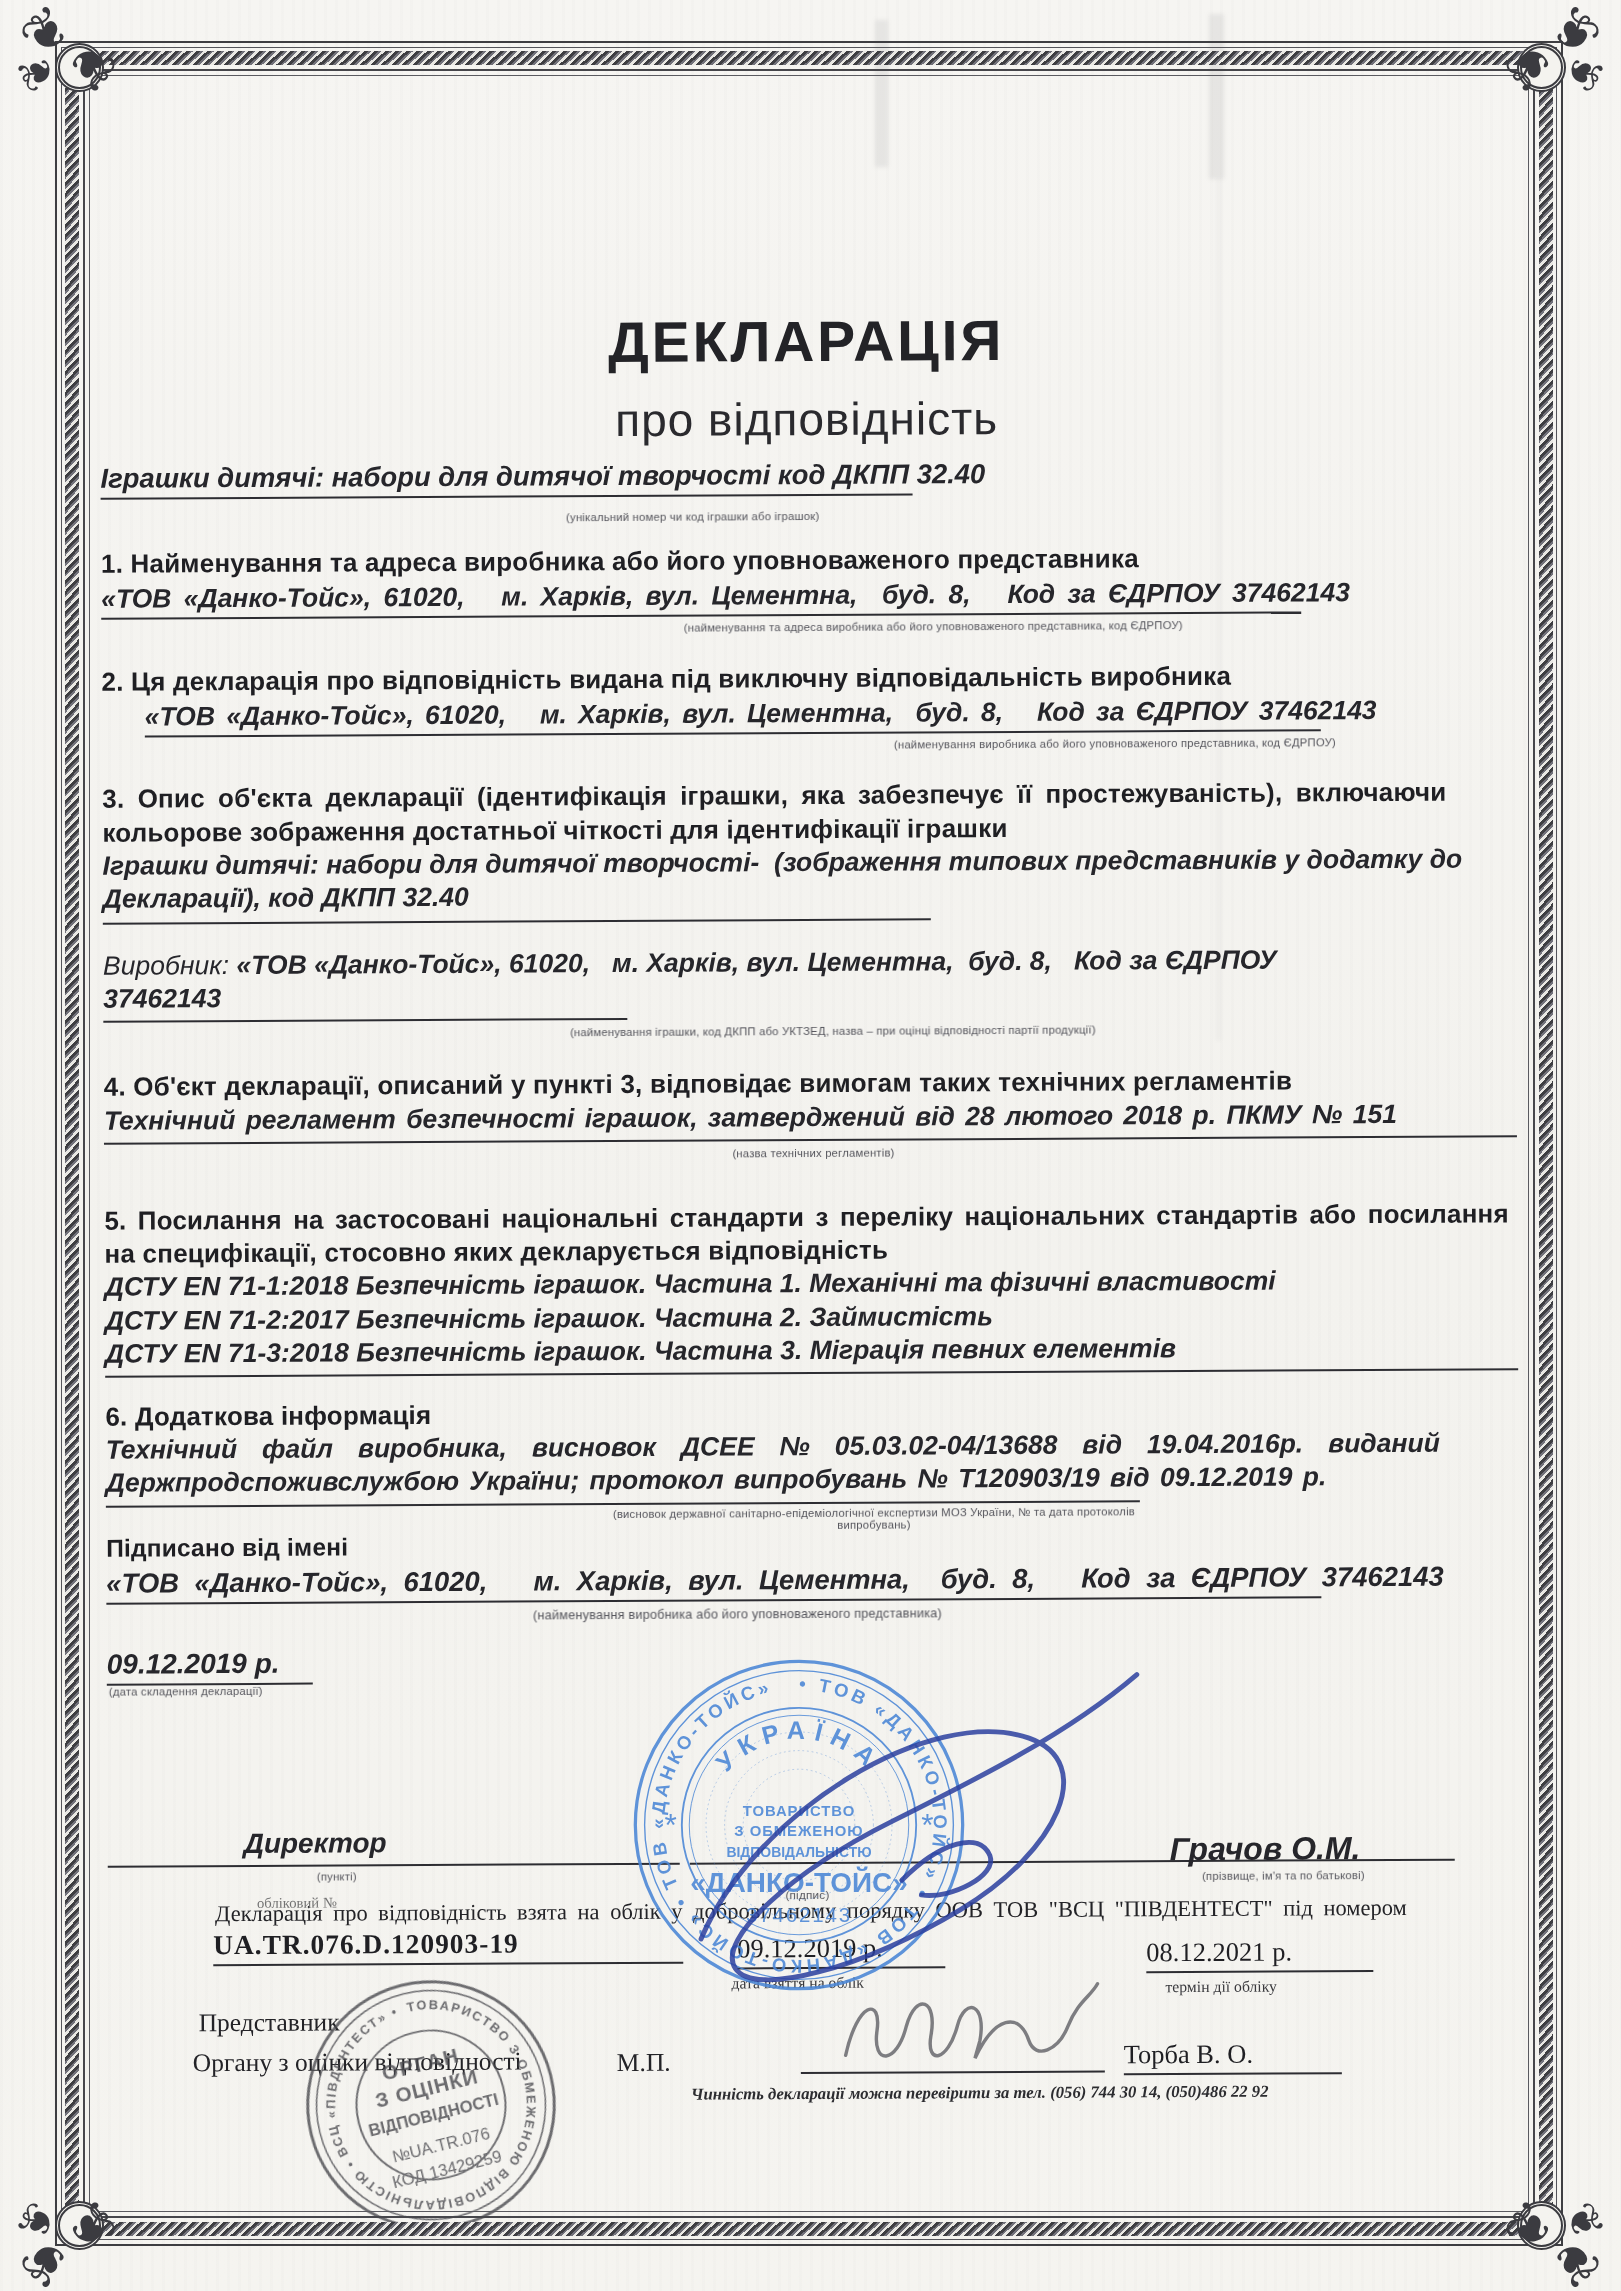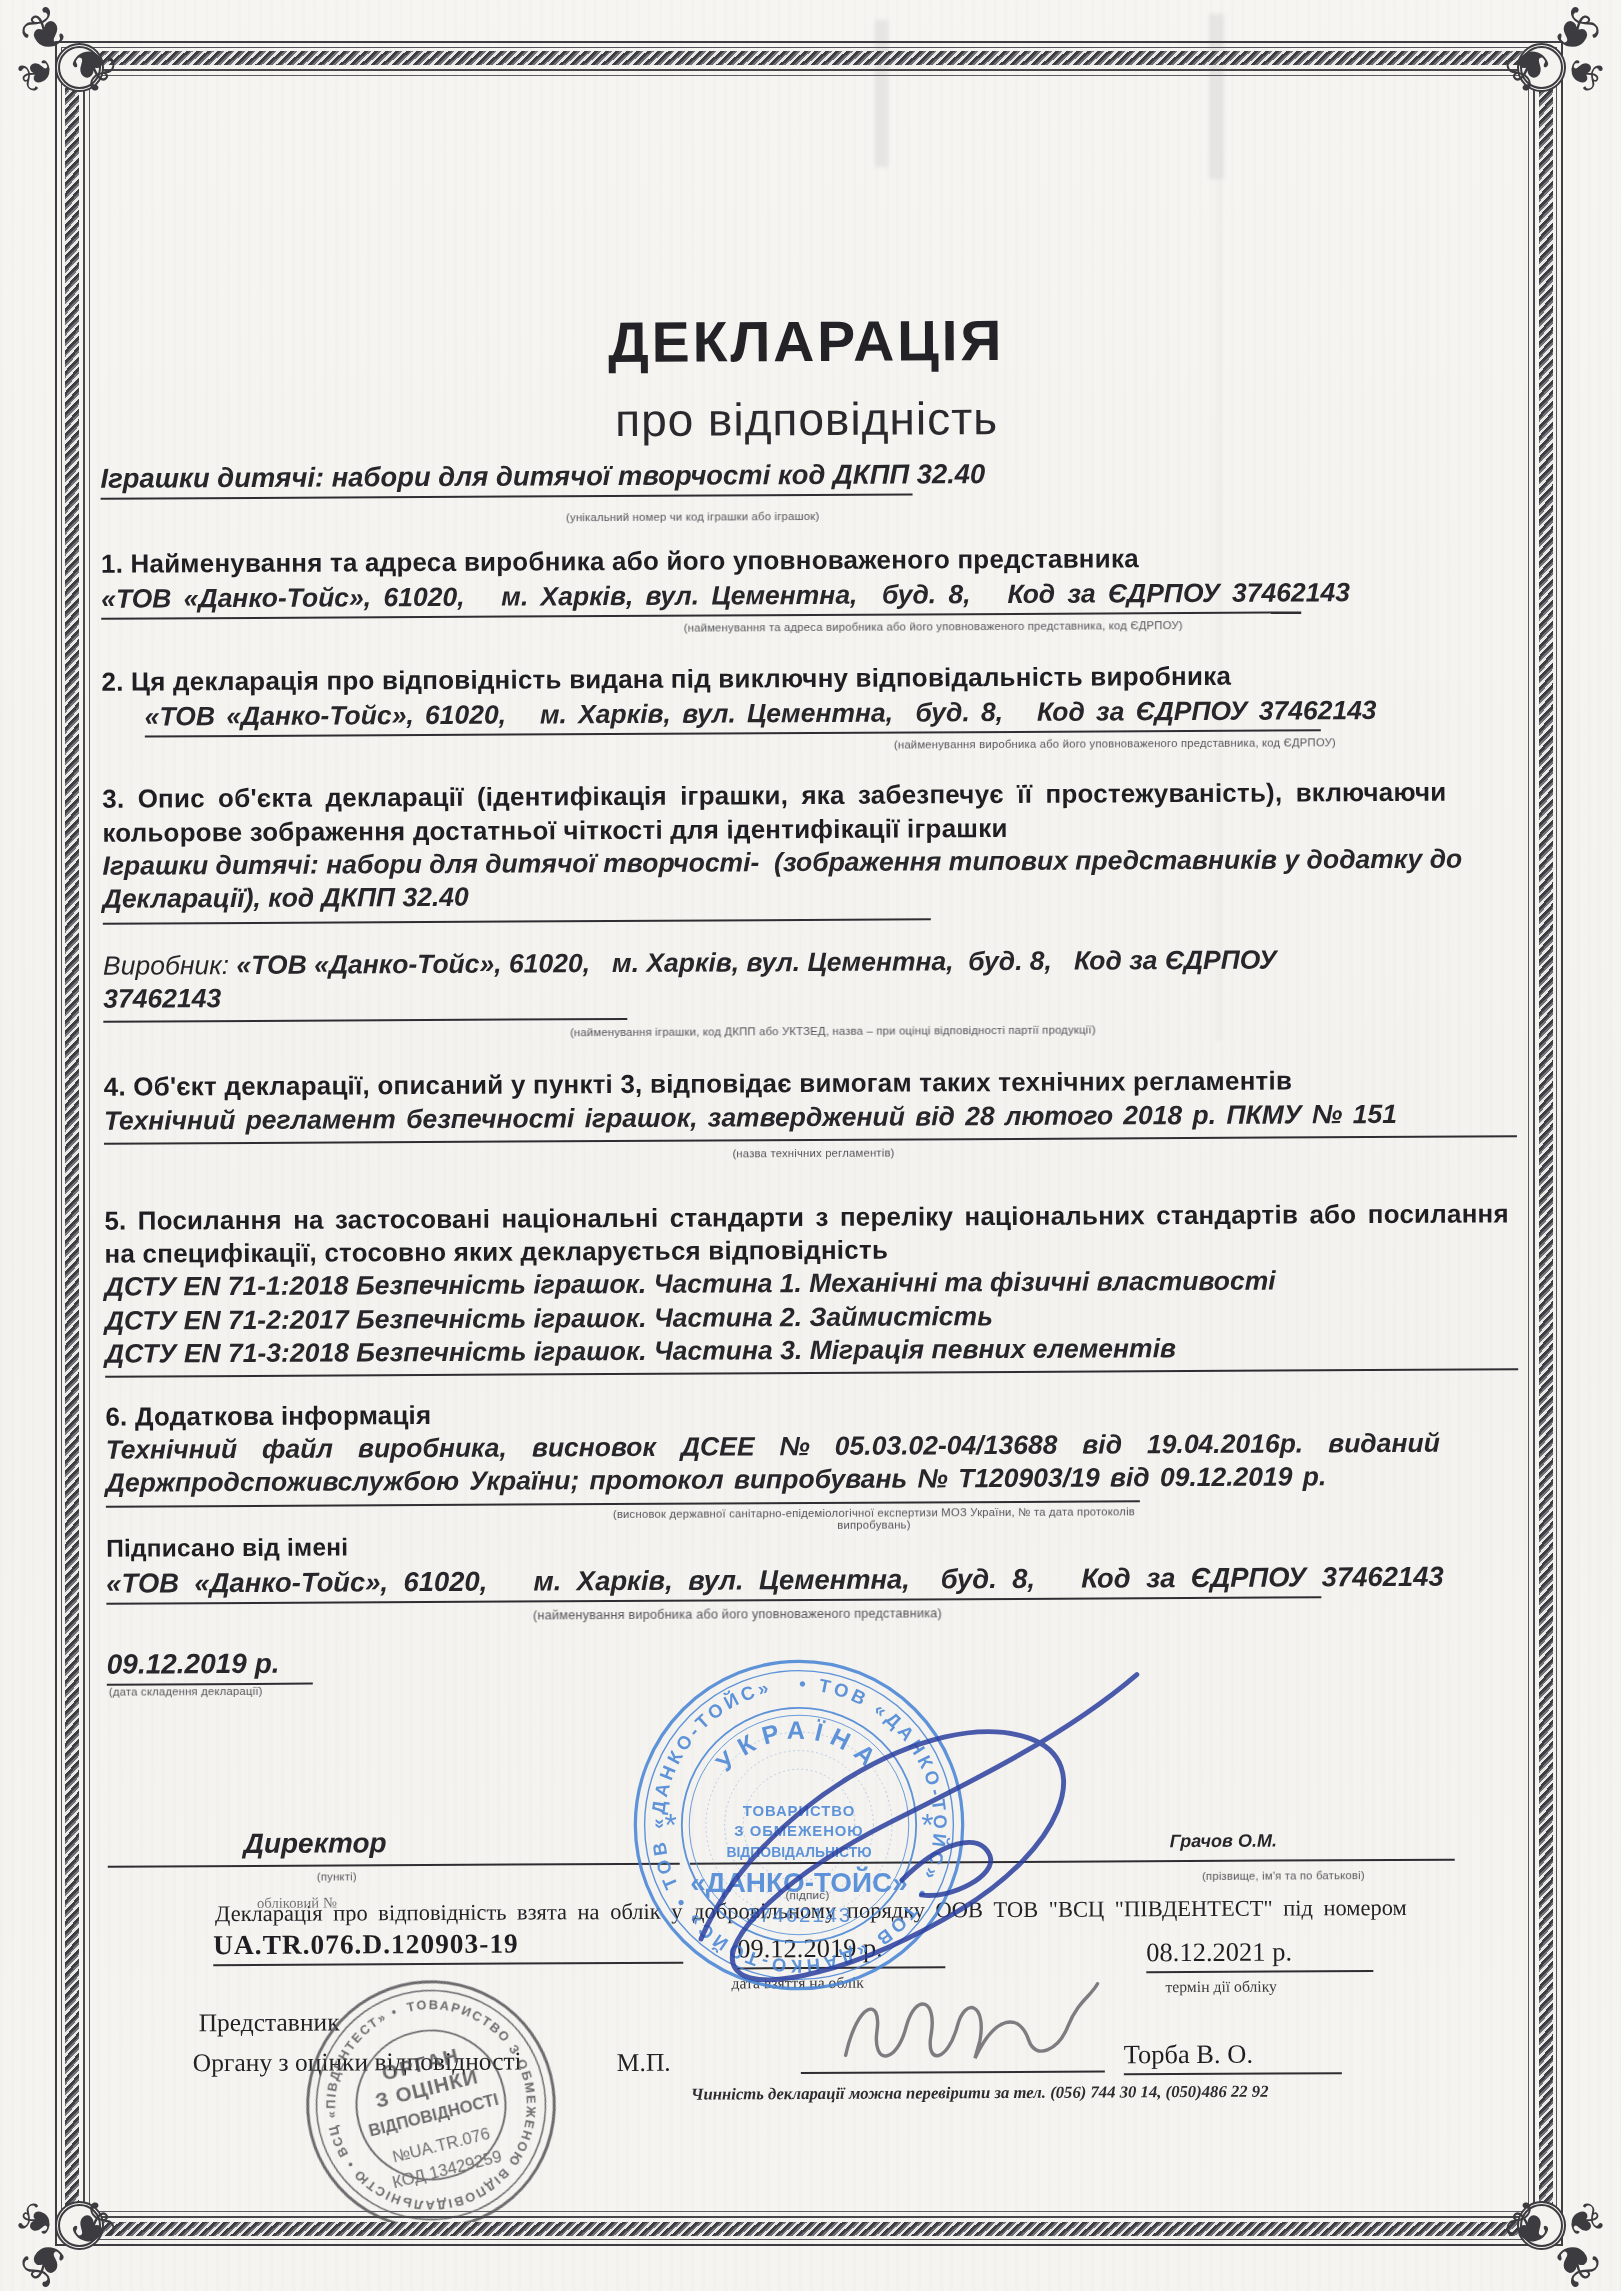--- a/index.html
+++ b/index.html
@@ -142,21 +142,21 @@
   <div class="t cap" style="left:431px;top:1607px;width:608px;font-size:12.7px;">(найменування виробника або його уповноваженого представника)</div>
 
   <div class="t v u" style="left:104px;top:1645px;width:206px;font-size:28px;font-weight:bold;">09.12.2019 р.</div>
   <div class="t cap" style="left:106px;top:1682px;width:216px;text-align:left;">(дата складення декларації)</div>
 
   <div class="t v" style="left:240px;top:1825px;font-weight:bold;font-size:28px;">Директор</div>
   <div class="rule" style="left:104px;top:1862px;width:572px;"></div>
   <div class="t cap" style="left:245px;top:1868px;width:176px;">(пункті)</div>
   <div class="rule" style="left:686px;top:1862px;width:765px;"></div>
   <div class="t cap" style="left:740px;top:1868px;width:127px;font-size:11.8px;margin-top:20px;">(підпис)</div>
-  <div class="t v" style="left:1166px;top:1833px;font-size:18px;">Грачов О.М.</div>
+  <div class="t v" style="left:1166px;top:1833px;font-size:32px;">Грачов О.М.</div>
   <div class="t cap" style="left:1152px;top:1872px;width:255px;">(прізвище, ім'я та по батькові)</div>
 
   <div class="t serif" style="left:211px;top:1898px;font-size:22.5px;word-spacing:4.9px;color:#232327;">Декларація про відповідність взята на облік у добровільному порядку ООВ ТОВ "ВСЦ "ПІВДЕНТЕСТ" під номером</div>
   <div class="t serif u" style="left:209px;top:1927px;font-size:27.4px;font-weight:bold;width:470px;letter-spacing:1px;">UA.TR.076.D.120903-19</div>
   <div class="t serif" style="left:253px;top:1892px;font-size:14.7px;color:#737373;">обліковий №</div>
   <div class="t serif u" style="left:733px;top:1933px;font-size:26.5px;width:208px;">09.12.2019 р.</div>
   <div class="t serif" style="left:727px;top:1974px;font-size:15.7px;color:#3a3a3e;">дата взяття на облік</div>
   <div class="t serif u" style="left:1142px;top:1939px;font-size:26.5px;width:227px;">08.12.2021 р.</div>
   <div class="t serif" style="left:1161px;top:1980px;font-size:15.7px;color:#3a3a3e;">термін дії обліку</div>
 

